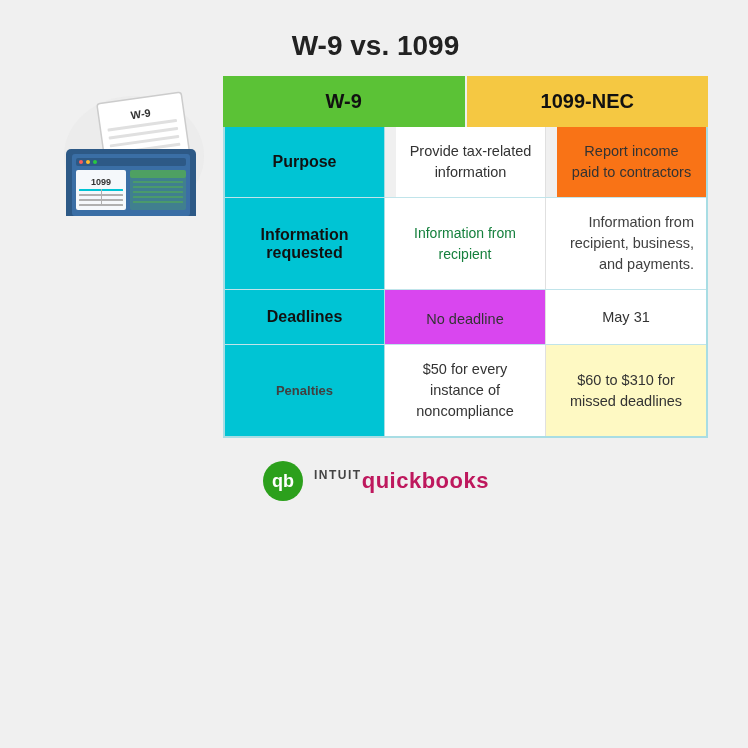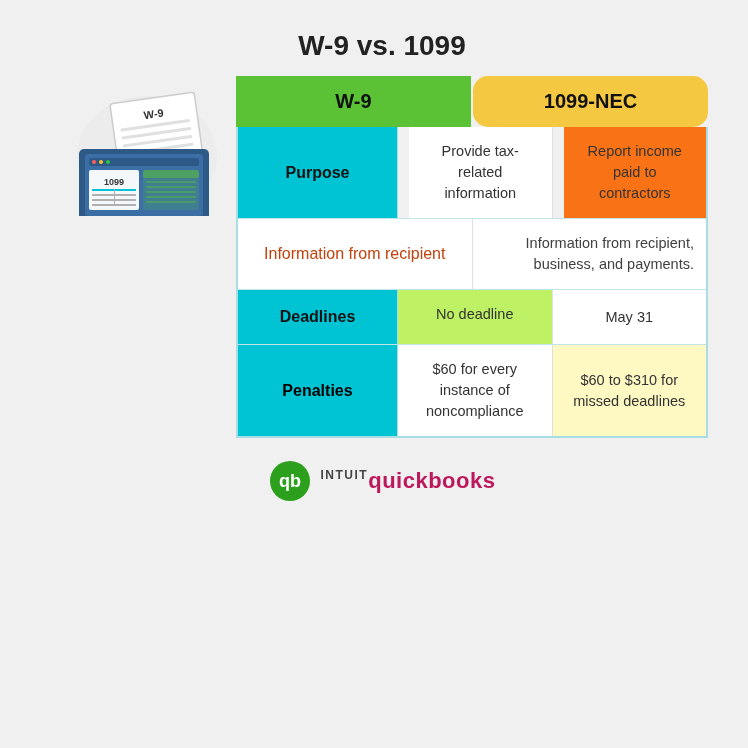--- a/index.html
+++ b/index.html
@@ -15,21 +15,21 @@
       overflow: hidden;
     }
 
     .main-container {
       width: 748px;
       height: 748px;
       background: #f0f0f0;
       display: flex;
       flex-direction: column;
       align-items: center;
-      padding: 20px 40px 20px 56px;
+      padding: 20px 40px 20px 43px;
     }
 
     .title {
       font-size: 28px;
       font-weight: 900;
       color: #222;
       margin-bottom: 14px;
       margin-top: 10px;
       text-align: center;
     }
@@ -130,64 +130,67 @@
 
         <rect x="14" y="145" width="142" height="8" rx="3" fill="#1a3a5c"></rect>
         <rect x="60" y="147" width="50" height="4" rx="1" fill="#2d5986"></rect>
       </svg>
     </div>
 
     <div style="flex:1; display:flex; flex-direction:column;">
 
       <div style="display:flex;">
         <div class="col-header w9" style="flex:1; background:#5bc236; padding:14px 10px; text-align:center; font-size:20px; font-weight:900; color:#111; margin-right:2px;">W-9</div>
-        <div class="col-header nec" style="flex:1; background:#f5c842; padding:14px 10px; text-align:center; font-size:20px; font-weight:900; color:#111;border-radius:15px;">1099-NEC</div>
+        <div class="col-header nec" style="flex:1; background:#f5c842; padding:14px 10px; text-align:center; font-size:20px; font-weight:900; color:#111;">1099-NEC</div>
       </div>
 
       <div style="border:2px solid #a8dde4; border-top:none;">
 
         <div class="drow" style="display:flex; border-bottom:1px solid #c0e4ea;gap:11px;">
           <div style="width:160px; min-width:160px; background:#00c4d4; padding:18px 10px; font-size:16px; font-weight:900; color:#111; text-align:center; display:flex; align-items:center; justify-content:center; border-right:1px solid #a8dde4;">
             <span>Purpose</span>
           </div>
           <div style="flex:1; background:#fff; padding:14px 12px; font-size:14.5px; color:#333; text-align:center; display:flex; justify-content:center; line-height:1.45; border-right:1px solid #e0e0e0;">
             <span>Provide tax-related information</span>
           </div>
           <div style="flex:1; background:#f97316; padding:14px 12px; font-size:14.5px; color:#333; text-align:center; display:flex; align-items:center; justify-content:center; line-height:1.45;">
             <span>Report income paid to contractors</span>
           </div>
         </div>
 
         <div class="drow" style="display:flex; border-bottom:1px solid #c0e4ea;">
-          <div style="flex:1; background:#fff; padding:14px 12px; font-size:16px; color:#c2410c; text-align:center; display:flex; align-items:center; justify-content:center; line-height:1.45; border-right:1px solid #e0e0e0;">
+          <div style="width:160px; min-width:160px; background:#00c4d4; padding:18px 10px; font-size:16px; font-weight:900; color:#111; text-align:center; display:flex; align-items:center; justify-content:center; border-right:1px solid #a8dde4;">
+            <span>Information requested</span>
+          </div>
+          <div style="flex:1; background:#fff; padding:14px 12px; font-size:14px; color:#15803d; text-align:center; display:flex; align-items:center; justify-content:center; line-height:1.45; border-right:1px solid #e0e0e0;">
             <span>Information from recipient</span>
           </div>
           <div style="flex:1; background:#fff; padding:14px 12px; font-size:14.5px; color:#404040; text-align:right; display:flex; align-items:center; justify-content:center; line-height:1.45;">
             <span>Information from recipient, business, and payments.</span>
           </div>
         </div>
 
         <div class="drow" style="display:flex; border-bottom:1px solid #c0e4ea;">
           <div style="width:160px; min-width:160px; background:#00c4d4; padding:18px 10px; font-size:16px; font-weight:900; color:#111; text-align:center; display:flex; align-items:flex-end; justify-content:center; border-right:1px solid #a8dde4;">
             <span>Deadlines</span>
           </div>
-          <div style="flex:1; background:#bef264; padding:14px 12px; font-size:14.5px; color:#333; text-align:center; display:flex; align-items:flex-start; justify-content:center; line-height:1.45; border-right:1px solid #e0e0e0;">
+          <div style="flex:1; background:#d946ef; padding:14px 12px; font-size:14.5px; color:#333; text-align:center; display:flex; align-items:flex-end; justify-content:center; line-height:1.45; border-right:1px solid #e0e0e0;">
             <span>No deadline</span>
           </div>
           <div style="flex:1; background:#fff; padding:14px 12px; font-size:14.5px; color:#333; text-align:center; display:flex; align-items:center; justify-content:center; line-height:1.45;">
             <span>May 31</span>
           </div>
         </div>
 
         <div class="drow" style="display:flex;">
-          <div style="width:160px; min-width:160px; background:#00c4d4; padding:18px 10px; font-size:16px; font-weight:900; color:#000000; text-align:center; display:flex; align-items:center; justify-content:center; border-right:1px solid #a8dde4;">
+          <div style="width:160px; min-width:160px; background:#00c4d4; padding:18px 10px; font-size:13px; font-weight:900; color:#404040; text-align:center; display:flex; align-items:center; justify-content:center; border-right:1px solid #a8dde4;">
             <span>Penalties</span>
           </div>
           <div style="flex:1; background:#fff; padding:14px 12px; font-size:14.5px; color:#333; text-align:center; display:flex; align-items:center; justify-content:center; line-height:1.45; border-right:1px solid #e0e0e0;">
-            <span>$60 for every instance of noncompliance</span>
+            <span>$50 for every instance of noncompliance</span>
           </div>
           <div style="flex:1; background:#fef9c3; padding:14px 12px; font-size:14.5px; color:#333; text-align:center; display:flex; align-items:center; justify-content:center; line-height:1.45;">
             <span>$60 to $310 for missed deadlines</span>
           </div>
         </div>
 
       </div>
     </div>
   </div>
 

